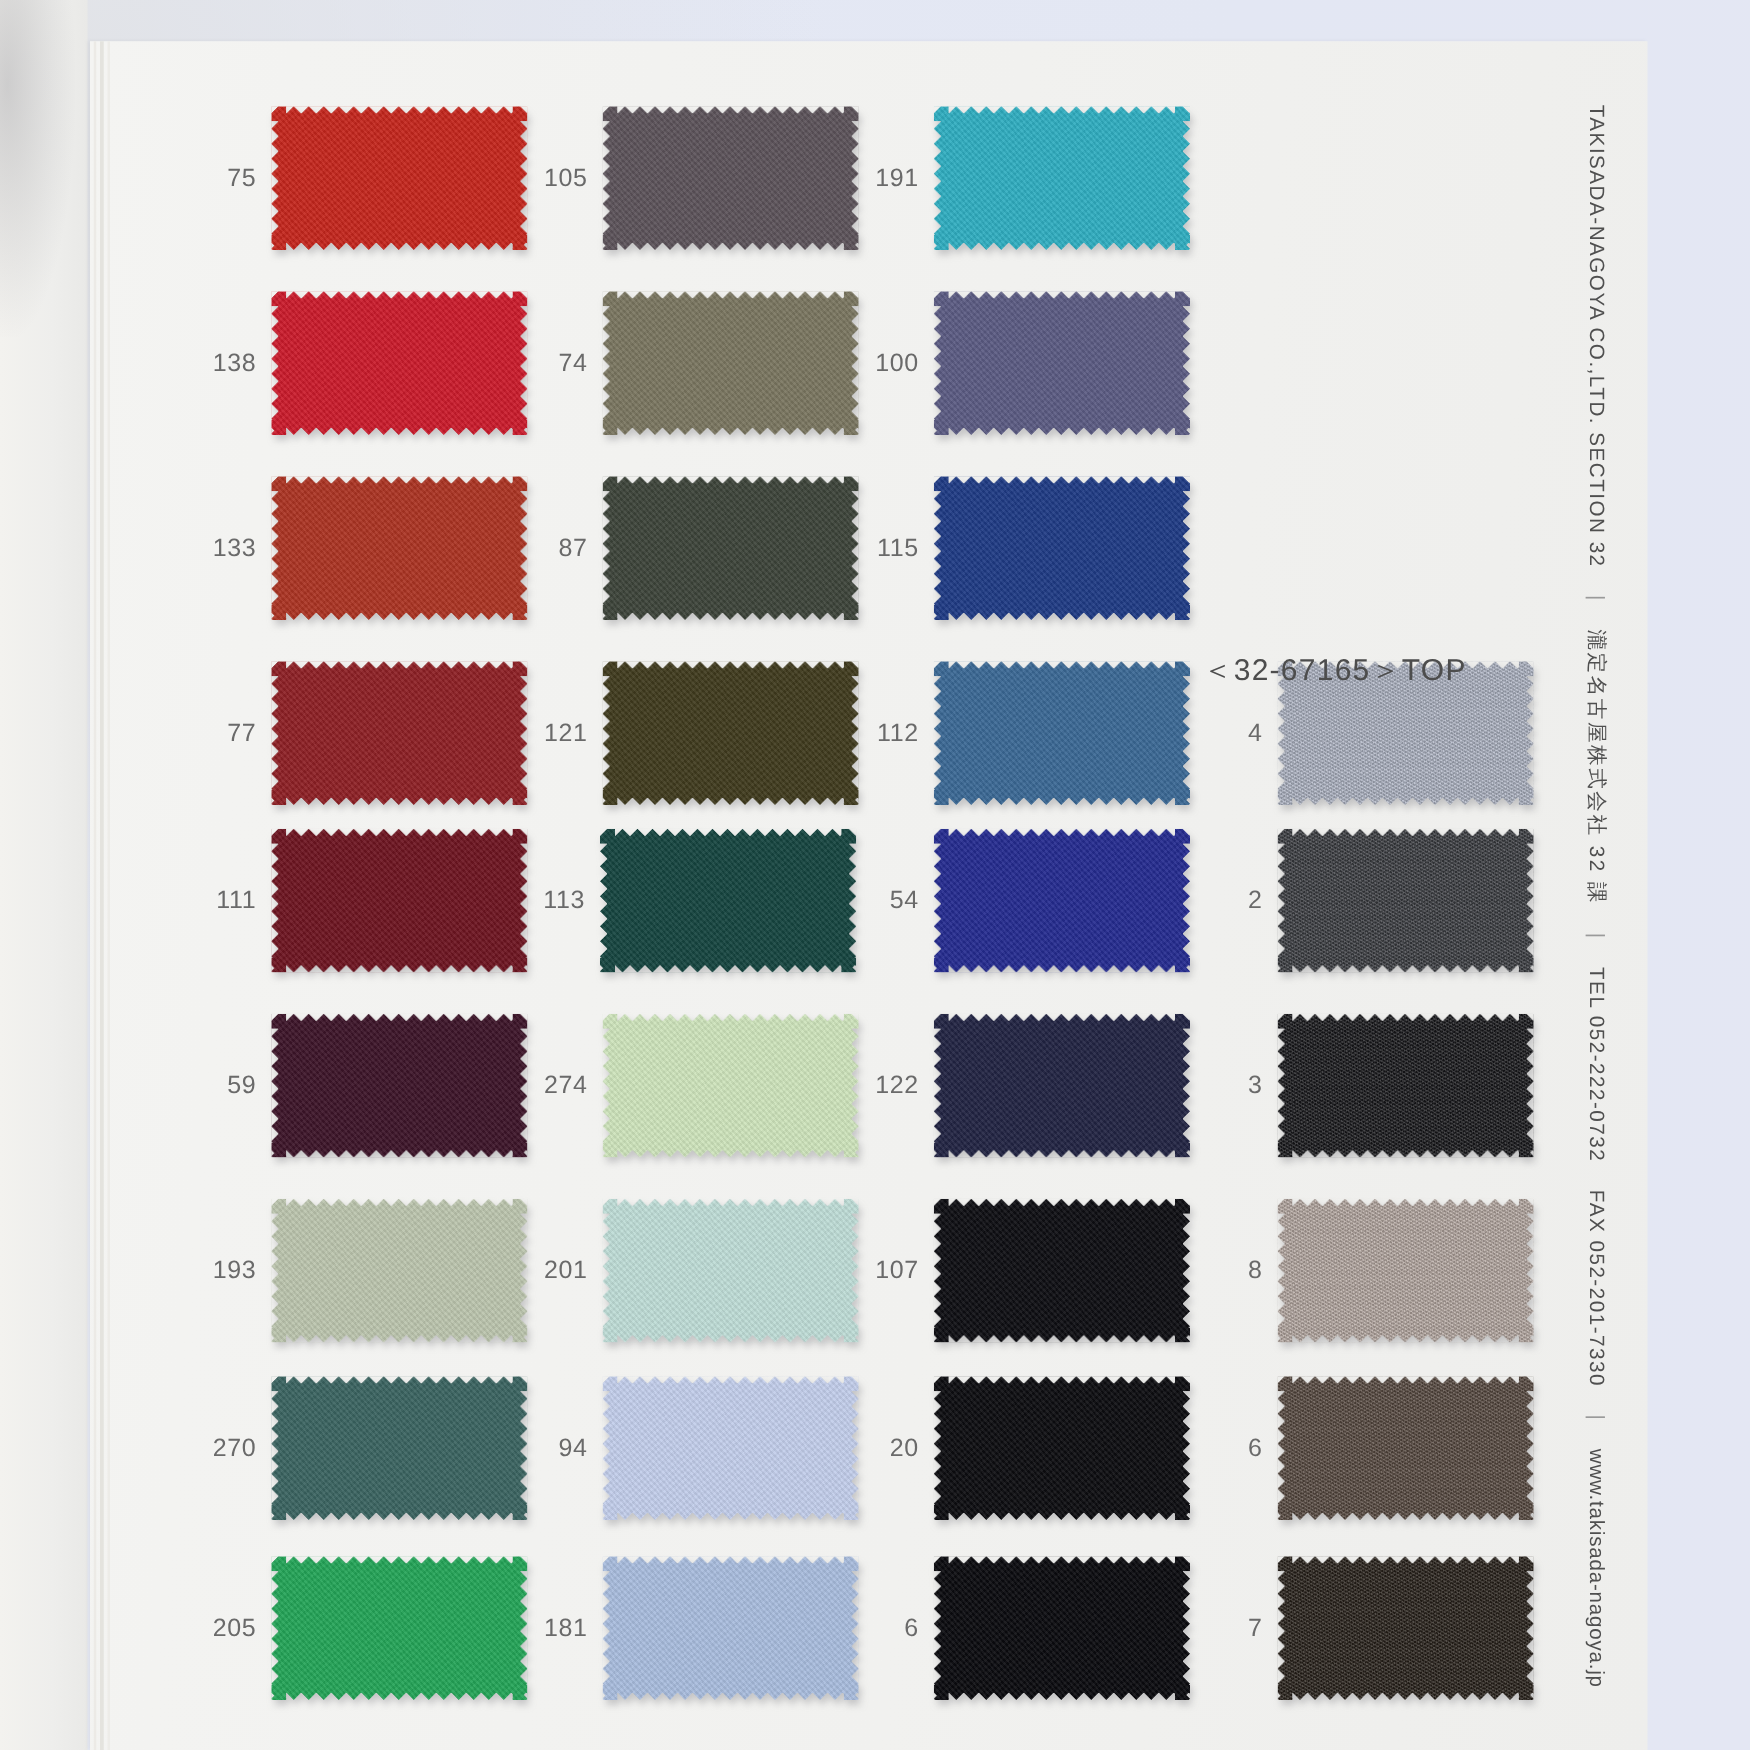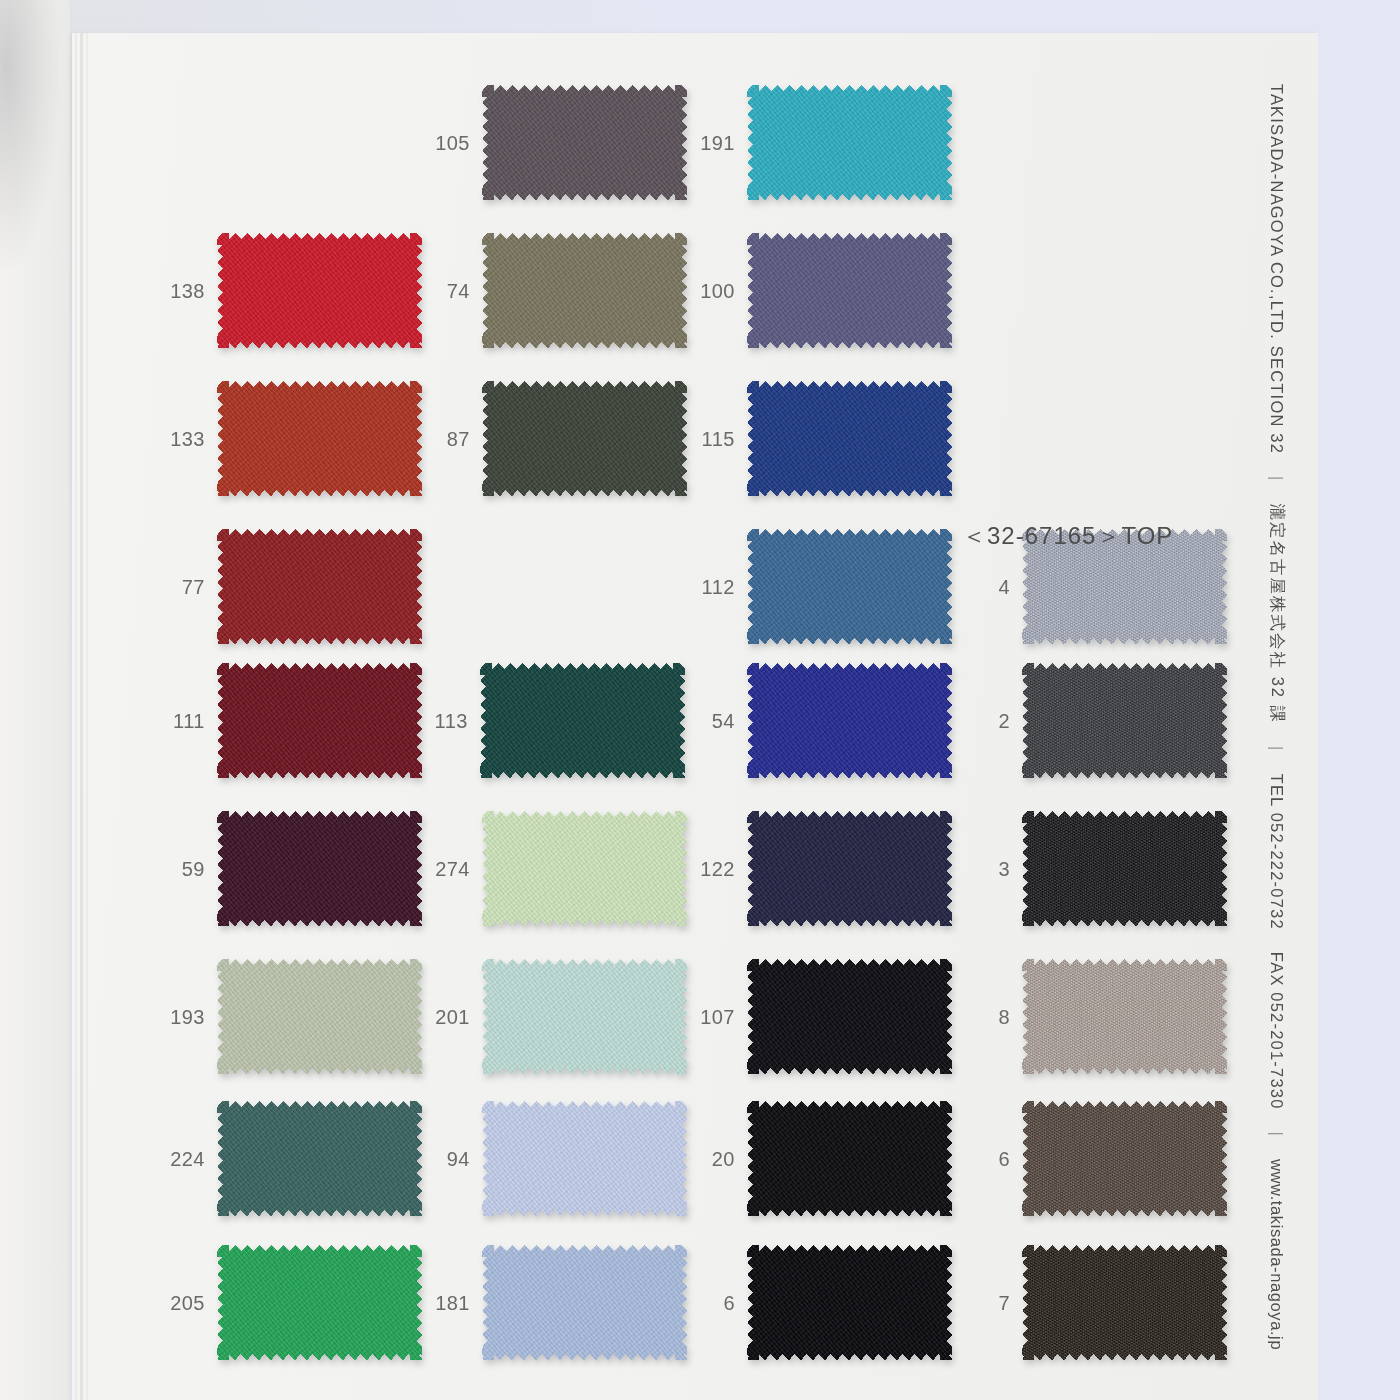--- a/index.html
+++ b/index.html
@@ -124,20 +124,28 @@
 <div id="backdrop"></div>
 <div id="leftsheet"></div>
 <div id="leftshadow"></div>
 
 <div id="card">
   <div class="spine s1"></div>
   <div class="spine s2"></div>
   <div class="spine s3"></div>
 
   <div id="grid">
+      <div class="cell" style="left: 75px; top: 52px; width: 280px; height: 115px;">
+        <div class="num">75</div>
+        <div class="swatch-wrap">
+          <div class="swatch">
+            <div class="body" style="--c: #c4251c;"></div>
+          </div>
+        </div>
+      </div>
       <div class="cell" style="left: 75px; top: 200px; width: 280px; height: 115px;">
         <div class="num">138</div>
         <div class="swatch-wrap">
           <div class="swatch">
             <div class="body" style="--c: #ca1a2b;"></div>
           </div>
         </div>
       </div>
       <div class="cell" style="left: 75px; top: 348px; width: 280px; height: 115px;">
         <div class="num">133</div>
@@ -173,21 +181,21 @@
       </div>
       <div class="cell" style="left: 75px; top: 926px; width: 280px; height: 115px;">
         <div class="num">193</div>
         <div class="swatch-wrap">
           <div class="swatch">
             <div class="body" style="--c: #bbc4ad;"></div>
           </div>
         </div>
       </div>
       <div class="cell" style="left: 75px; top: 1068px; width: 280px; height: 115px;">
-        <div class="num">224</div>
+        <div class="num">270</div>
         <div class="swatch-wrap">
           <div class="swatch">
             <div class="body" style="--c: #3a6360;"></div>
           </div>
         </div>
       </div>
       <div class="cell" style="left: 75px; top: 1212px; width: 280px; height: 115px;">
         <div class="num">205</div>
         <div class="swatch-wrap">
           <div class="swatch">
@@ -209,20 +217,28 @@
           <div class="swatch">
             <div class="body" style="--c: #79755f;"></div>
           </div>
         </div>
       </div>
       <div class="cell" style="left: 340px; top: 348px; width: 280px; height: 115px;">
         <div class="num">87</div>
         <div class="swatch-wrap">
           <div class="swatch">
             <div class="body" style="--c: #3c4339;"></div>
+          </div>
+        </div>
+      </div>
+      <div class="cell" style="left: 340px; top: 496px; width: 280px; height: 115px;">
+        <div class="num">121</div>
+        <div class="swatch-wrap">
+          <div class="swatch">
+            <div class="body" style="--c: #3f3a1d;"></div>
           </div>
         </div>
       </div>
       <div class="cell" style="left: 338px; top: 630px; width: 280px; height: 115px;">
         <div class="num">113</div>
         <div class="swatch-wrap">
           <div class="swatch">
             <div class="body" style="--c: #15443f;"></div>
           </div>
         </div>

